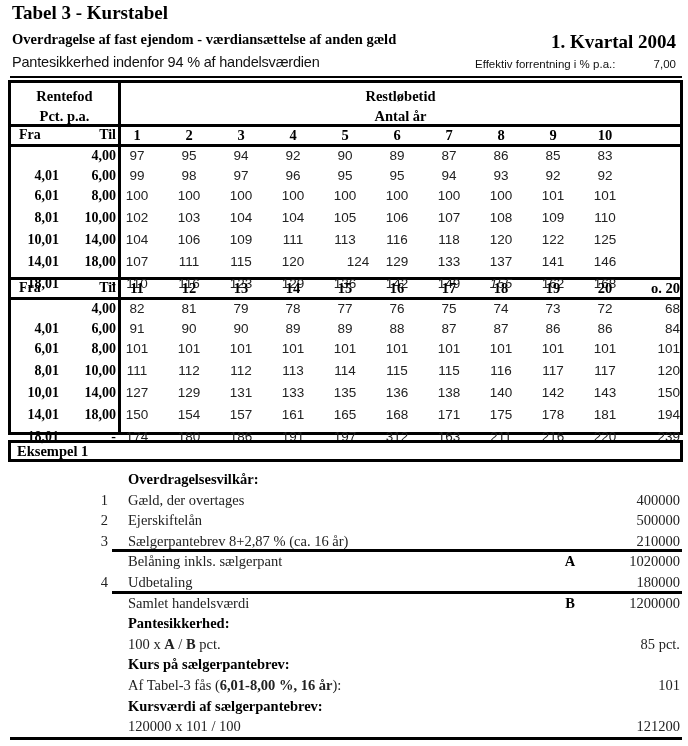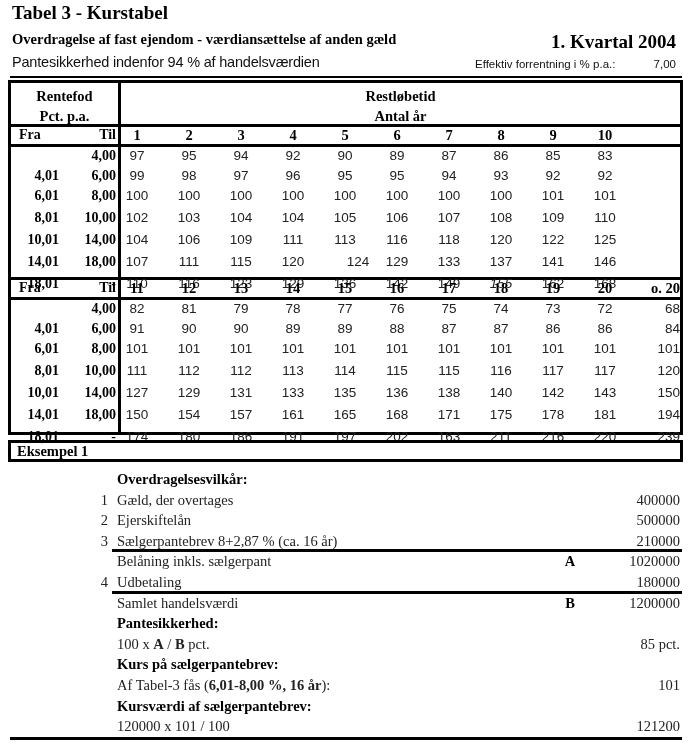--- a/index.html
+++ b/index.html
@@ -30,21 +30,21 @@
     .row .c { position: absolute; width: 40px; text-align: center; font-family: "Liberation Sans", sans-serif; font-size: 13.5px; color:#222; font-weight: normal; }
     .row.hdr .c { font-family: "Liberation Serif", serif; font-weight: bold; font-size: 14.5px; color:#000; }
     .row .c.last { width: 40px; text-align: right; }
 
     
     .ex-box { position: absolute; left: 8px; top: 440px; width: 675px; height: 22px; border: 3px solid #000; }
     .ex-box span { position: absolute; left: 6px; top: 0; font-weight: bold; font-size: 14.5px; line-height: 16px; }
 
     .ex-line { position: absolute; left: 0; right: 0; height: 20px; font-size: 14.5px; line-height: 20px; }
     .ex-line .num { position: absolute; left: 90px; width: 18px; text-align: right; font-family: "Liberation Serif", serif; color:#222; }
-    .ex-line .lbl { position: absolute; left: 117px; color:#222; }
+    .ex-line .lbl { position: absolute; left: 128px; color:#222; }
     .ex-line .lbl.bold { font-weight: bold; color:#000; }
     .ex-line .mark { position: absolute; left: 560px; width: 20px; text-align: center; font-weight: bold; }
     .ex-line .val { position: absolute; right: 8px; text-align: right; color:#222; }
     .ex-rule { position: absolute; left: 112px; right: 6px; height: 3px; background: #000; }
     .hr-bottom { position: absolute; left: 10px; right: 6px; top: 737px; height: 3px; background: #000; }
   </style>
 </head>
 <body>
 
 <div class="title">Tabel 3 - Kurstabel</div>
@@ -287,21 +287,21 @@
       <span class="c last" style="left: 629px;">194</span>
     </div>
     <div class="row" style="top: 344px;">
       <span class="fra">18,01</span>
       <span class="til">-</span>
       <span class="c" style="left: 106px;">174</span>
       <span class="c" style="left: 158px;">180</span>
       <span class="c" style="left: 210px;">186</span>
       <span class="c" style="left: 262px;">191</span>
       <span class="c" style="left: 314px;">197</span>
-      <span class="c" style="left: 366px;">202</span>
+      <span class="c" style="left: 366px;">312</span>
       <span class="c" style="left: 418px;">163</span>
       <span class="c" style="left: 470px;">211</span>
       <span class="c" style="left: 522px;">216</span>
       <span class="c" style="left: 574px;">220</span>
       <span class="c last" style="left: 629px;">239</span>
     </div>
   </div>
 
 <div class="ex-box">
   <span>Eksempel 1</span>

